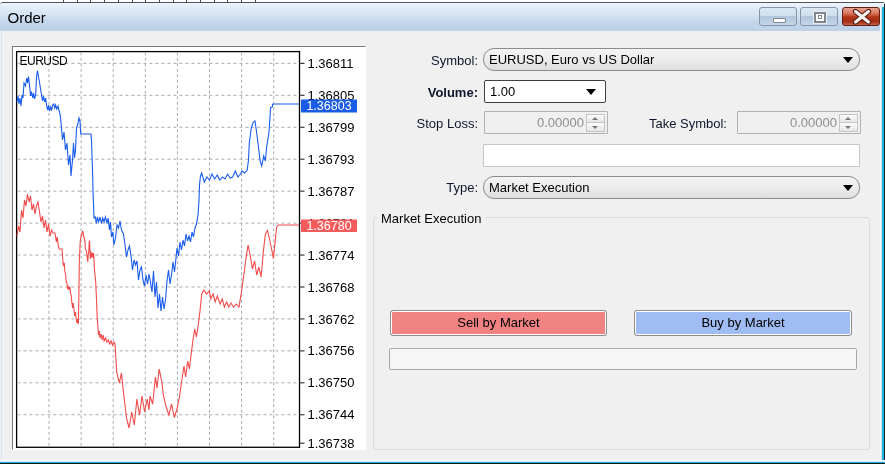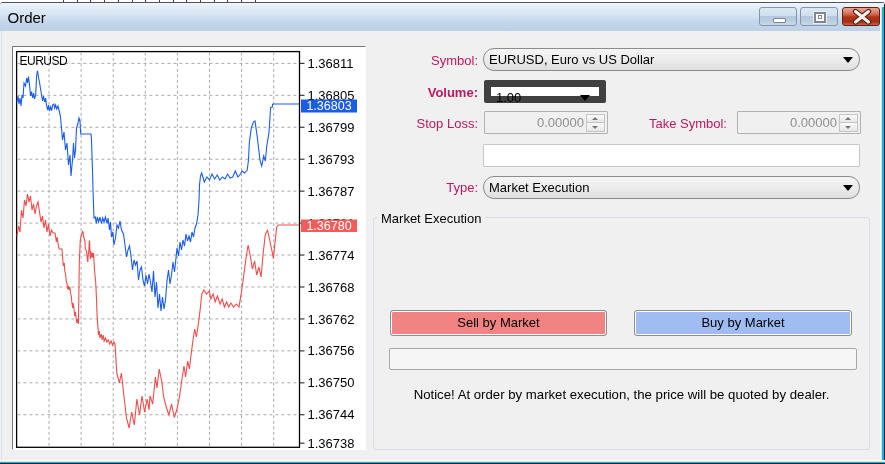--- a/index.html
+++ b/index.html
@@ -38,28 +38,28 @@
   #bedge1{left:0px;top:460px;width:885px;height:1px;background:#fafcfd;}
   #bedge2{left:0px;top:461px;width:885px;height:1px;background:#cfe7f3;}
   #bedge3{left:0px;top:462px;width:885px;height:1px;background:#18b2da;}
   #bedge4{left:0px;top:463px;width:885px;height:1px;background:#16191d;}
   #ledge{left:1px;top:31px;width:1px;height:430px;background:#d7e2f0;}
   
   #chartpanel{left:12px;top:46px;width:354px;height:404px;background:#ffffff;
      border-top:1px solid #787878;border-left:1px solid #787878;
      border-right:1px solid #ffffff;border-bottom:1px solid #ffffff;box-sizing:border-box;}
   
-  .flabel{position:absolute;font-size:13px;color:#be185d;text-align:right;width:120px;}
+  .flabel{position:absolute;font-size:13px;color:#0f172a;text-align:right;width:120px;}
   
   .combo{position:absolute;height:23px;box-sizing:border-box;border:1px solid #8c8c8c;border-radius:11px;
      background:linear-gradient(180deg,#f5f5f5 0%,#ebebeb 55%,#dedede 100%);
      font-size:13px;line-height:21px;padding-left:5px;color:#000;}
   .carrow{position:absolute;right:6px;top:8px;width:0;height:0;
      border-left:5px solid transparent;border-right:5px solid transparent;border-top:6px solid #000;}
-  #volcombo{background:#ffffff;border:7px solid #404040;border-radius:2px;}
+  #volcombo{background:#ffffff;border:1px solid #404040;border-radius:2px;}
   
   .spin{position:absolute;height:23px;width:124px;box-sizing:border-box;border:1px solid #b2b2b2;border-radius:1px;
      background:#f0f0f0;font-size:13px;line-height:21px;color:#8e8e8e;text-align:right;padding-right:23px;}
   .spinbtn{position:absolute;right:2px;top:1.5px;width:19px;height:18.5px;box-sizing:border-box;
      border:1px solid #c5c5c5;background:#f2f2f2;}
   .spinbtn .up,.spinbtn .dn{position:absolute;left:0;width:100%;height:50%;box-sizing:border-box;
      background:linear-gradient(180deg,#fbfbfb,#e6e6e6);}
   .spinbtn .up{top:0;border-bottom:1px solid #c5c5c5;}
   .spinbtn .dn{bottom:0;}
   .tri-up{position:absolute;left:4.5px;top:2.5px;width:0;height:0;
@@ -206,21 +206,20 @@
       </div></div>
   <div class="abs" id="comment"></div>
   <div class="flabel" style="left:358px;top:180px;">Type:</div>
   <div class="combo" style="left:483px;top:176px;width:377px;">Market Execution<div class="carrow"></div></div>
 
   <div class="abs" id="groupbox"></div>
   <div class="abs" id="grouplegend">Market Execution</div>
   <div class="obtn" id="sellbtn">Sell by Market</div>
   <div class="obtn" id="buybtn">Buy by Market</div>
   <div class="abs" id="progress"></div>
-  <div class="abs" id="notice">Notice! At order by market execution, the price will be quoted by dealer.</div>
 
   <div class="abs" id="ledge"></div>
   <div class="abs" id="redge0"></div>
   <div class="abs" id="redge1"></div>
   <div class="abs" id="redge2"></div>
   <div class="abs" id="redge3"></div>
   <div class="abs" id="bedge1"></div>
   <div class="abs" id="bedge2"></div>
   <div class="abs" id="bedge3"></div>
   <div class="abs" id="bedge4"></div>

